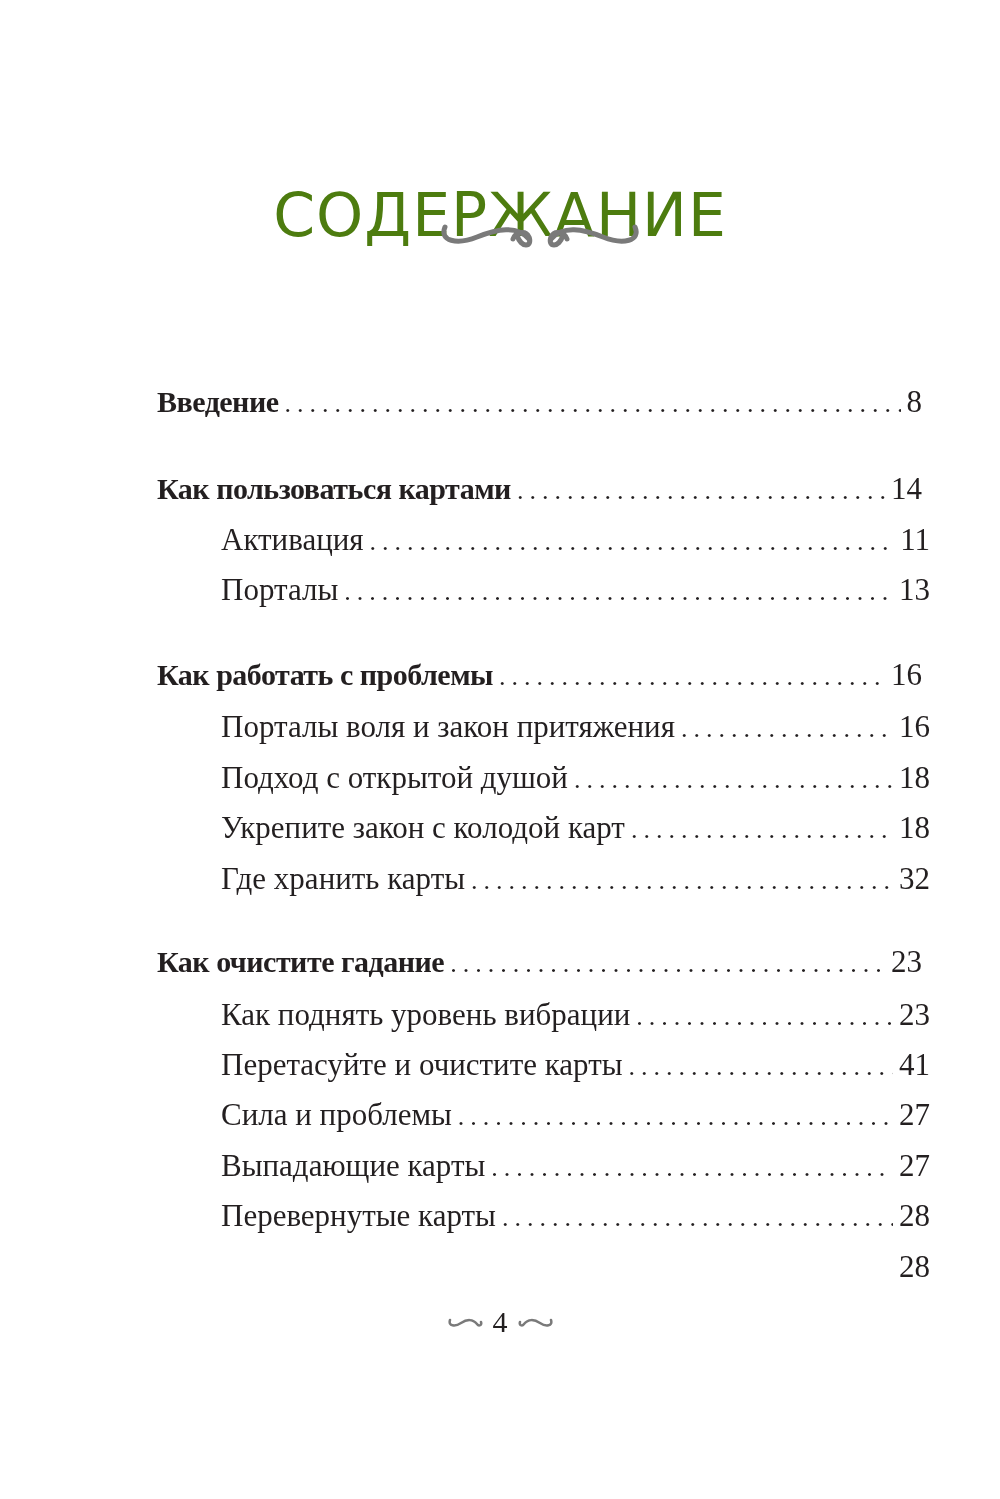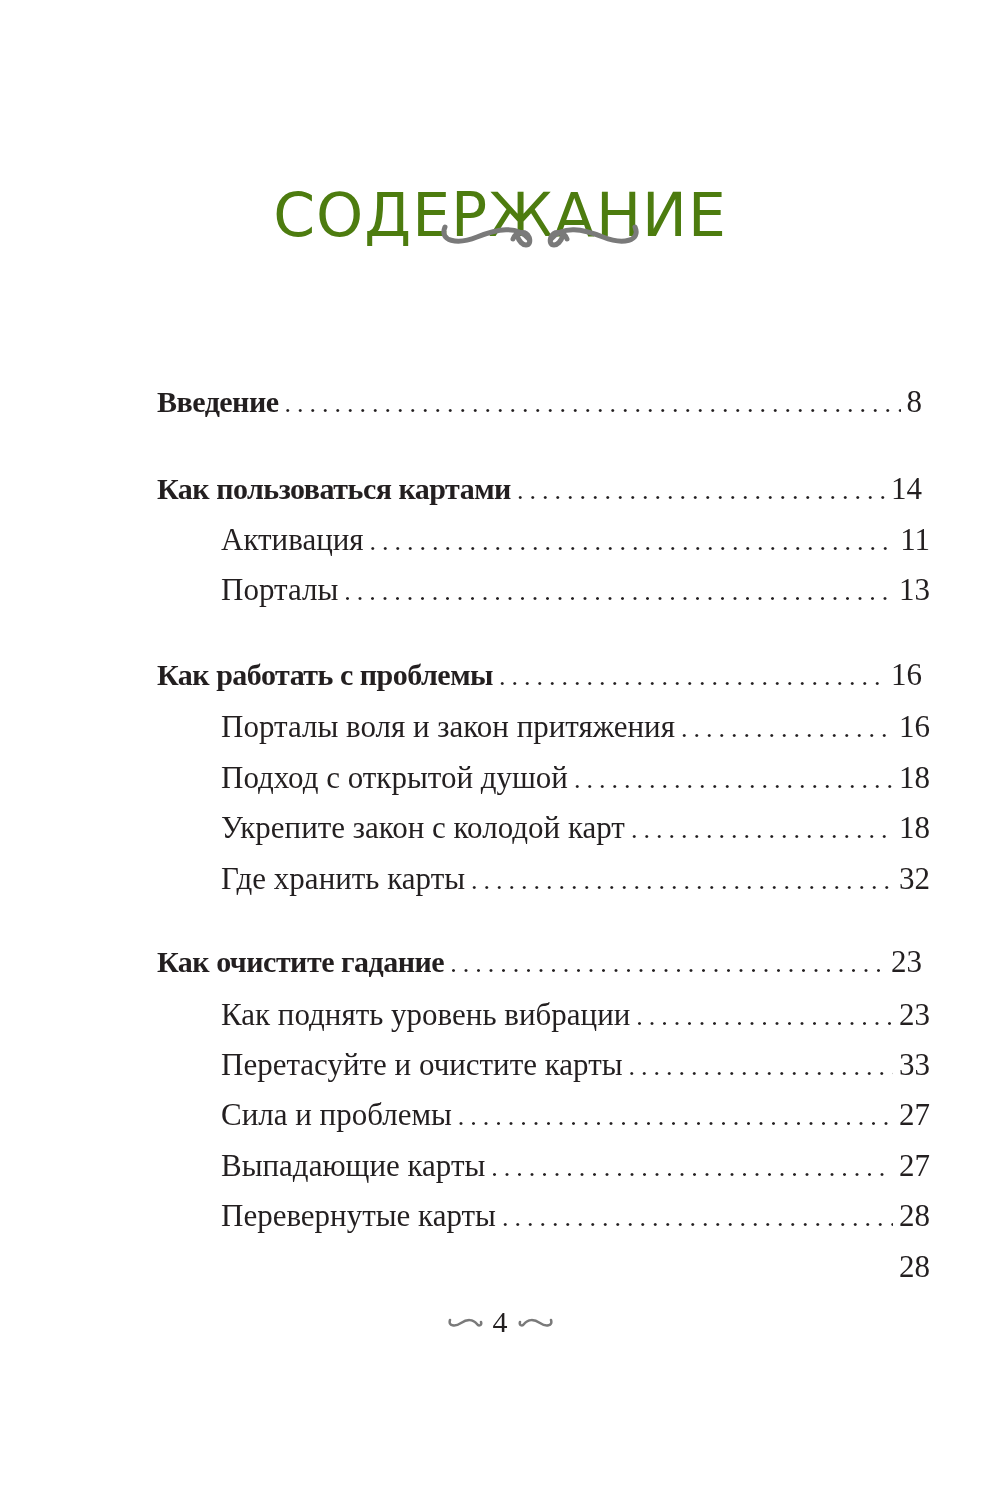--- a/index.html
+++ b/index.html
@@ -97,21 +97,21 @@
     <span class="page">23</span>
   </div>
   <div class="row sub" style="top:993px">
     <span class="label">Как поднять уровень вибрации</span>
     <span class="dots">........................................................................................</span>
     <span class="page">23</span>
   </div>
   <div class="row sub" style="top:1043px">
     <span class="label">Перетасуйте и очистите карты</span>
     <span class="dots">........................................................................................</span>
-    <span class="page">33</span>
+    <span class="page">41</span>
   </div>
   <div class="row sub" style="top:1093px">
     <span class="label">Сила и проблемы</span>
     <span class="dots">........................................................................................</span>
     <span class="page">27</span>
   </div>
   <div class="row sub" style="top:1144px">
     <span class="label">Выпадающие карты</span>
     <span class="dots">........................................................................................</span>
     <span class="page">27</span>

